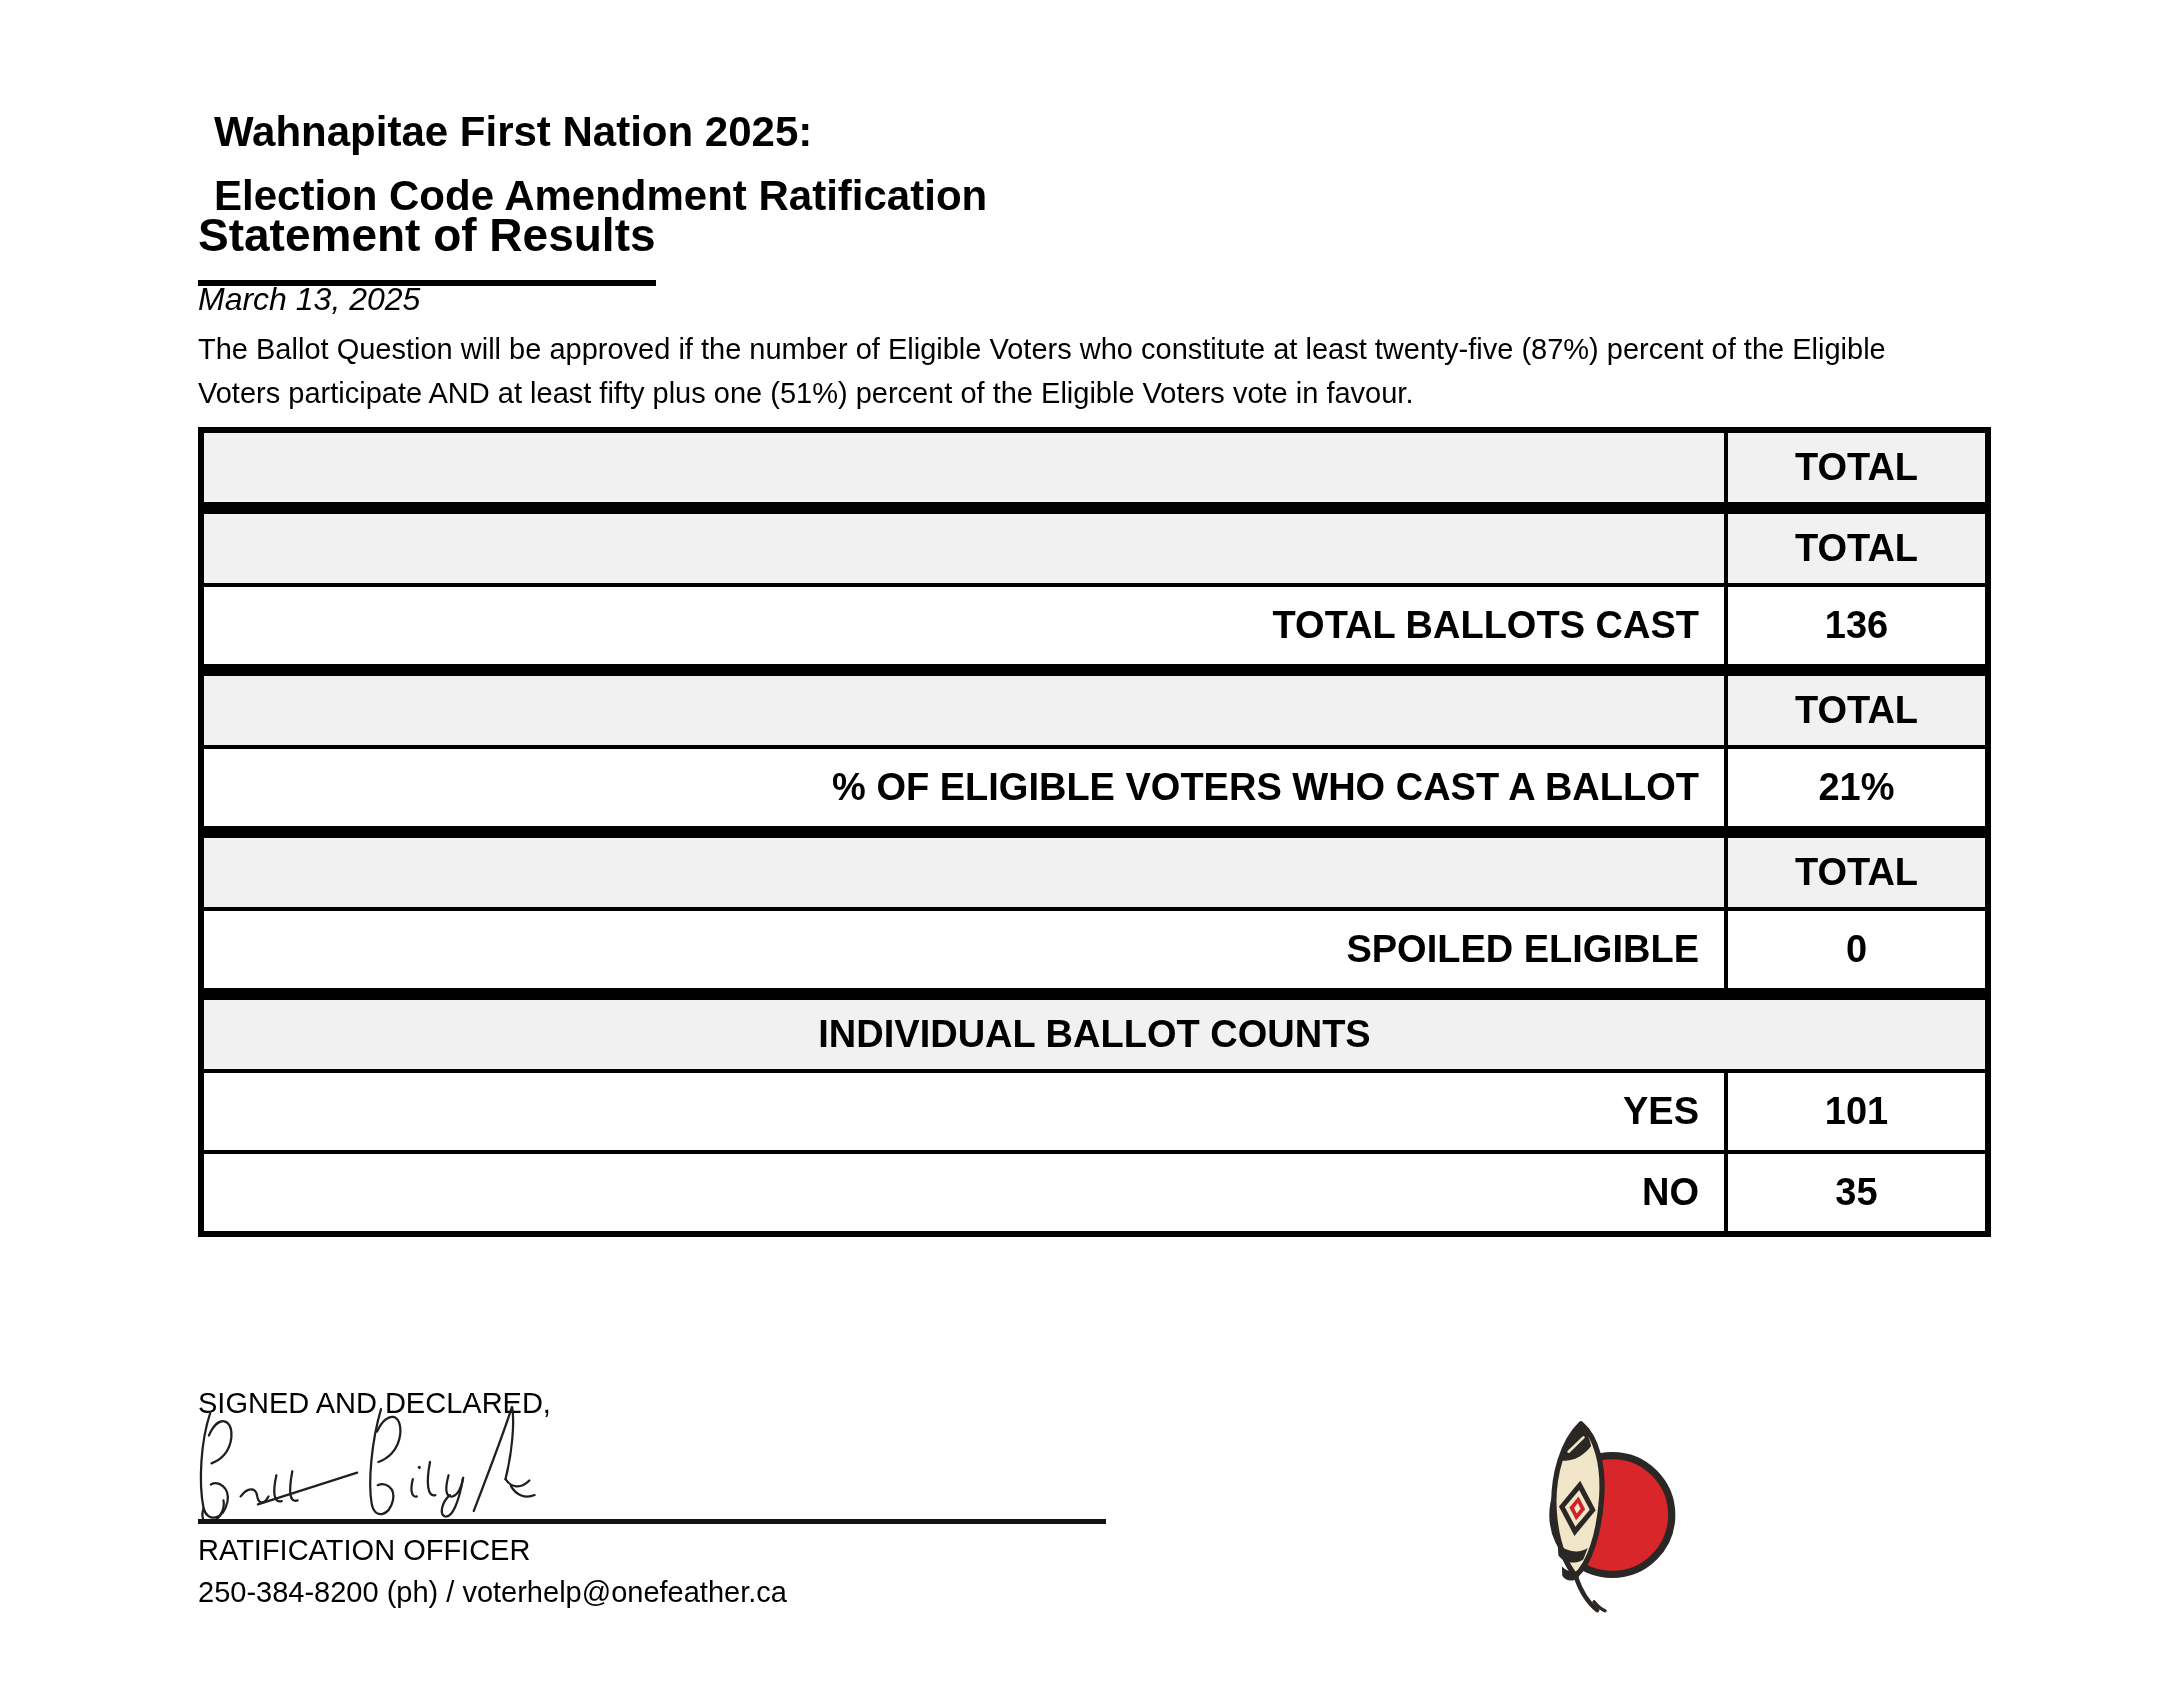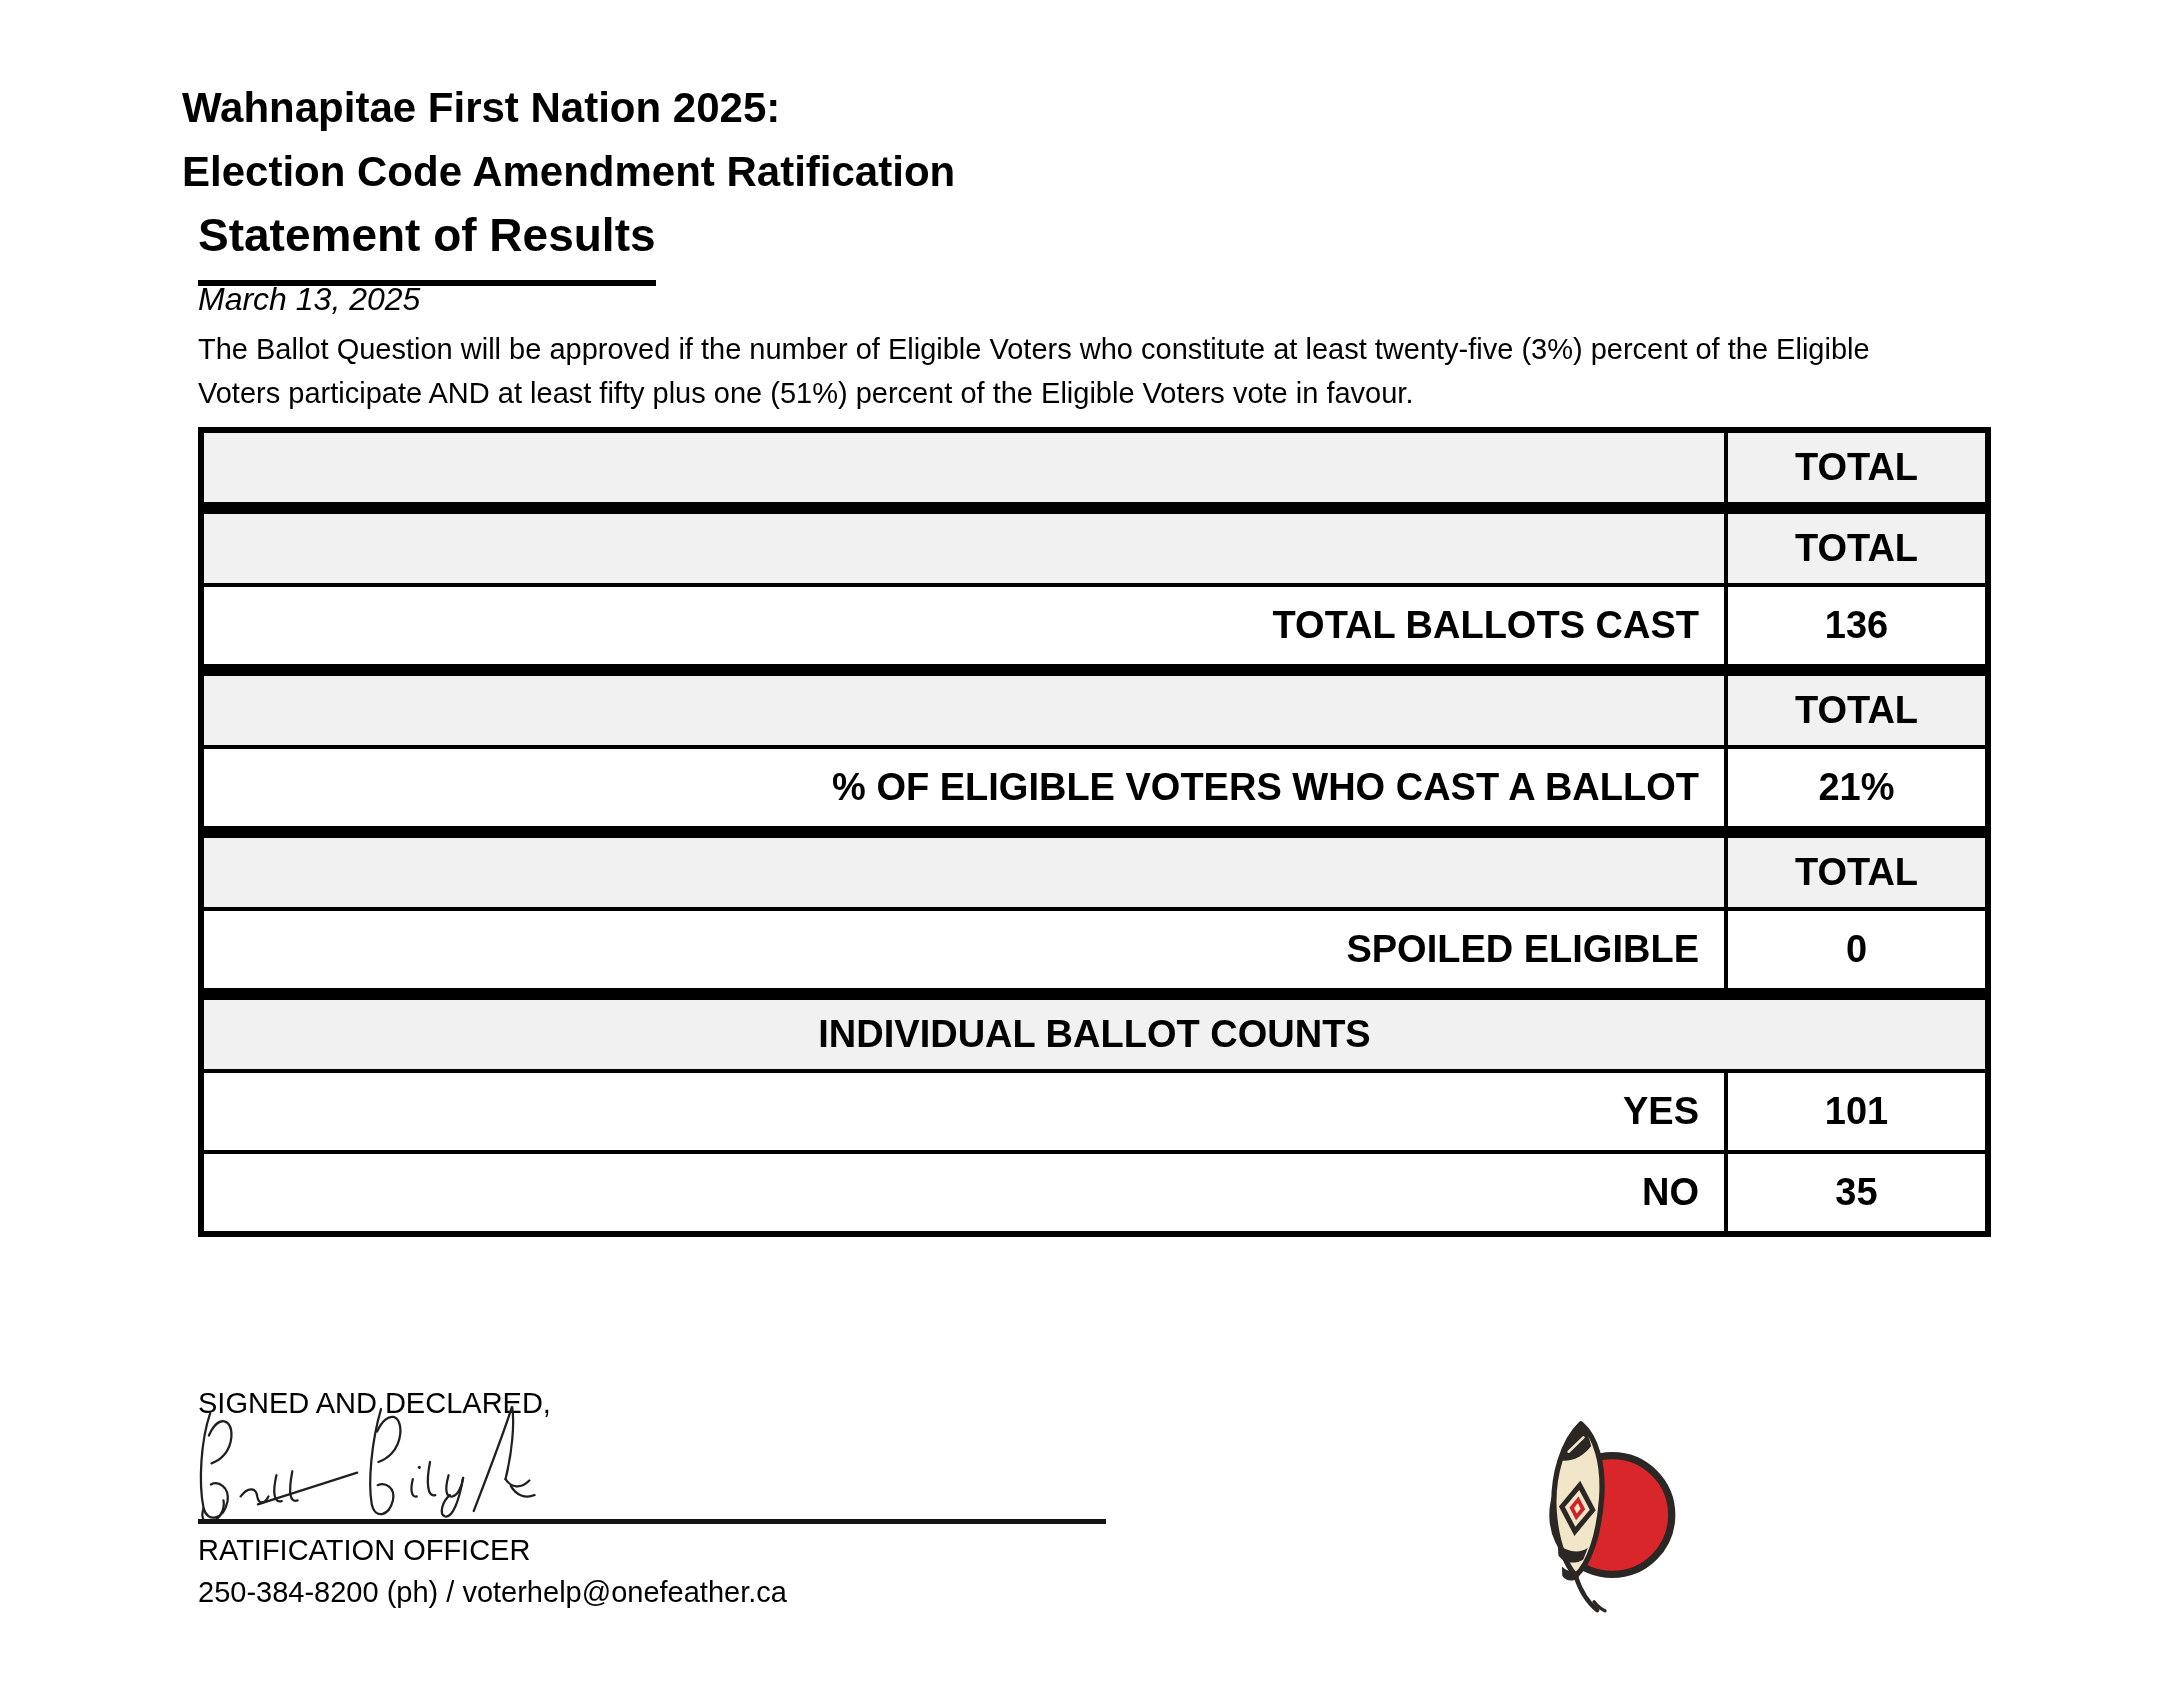--- a/index.html
+++ b/index.html
@@ -13,25 +13,26 @@
     position: relative;
     width: 2183px;
     height: 1687px;
     background: #ffffff;
     overflow: hidden;
   }
   .abs { position: absolute; }
 
   
   .title-line {
-    left: 182px;
+    left: 214px;
     font-size: 42px;
     font-weight: bold;
     line-height: 1;
     white-space: nowrap;
+    margin-top: 24px;
   }
   .subtitle {
     left: 198px;
     top: 212px;
     font-size: 46px;
     font-weight: bold;
     line-height: 1;
     display: inline-block;
     border-bottom: 6px solid #000;
     padding-bottom: 22px;
@@ -151,21 +152,21 @@
 <body>
 
 <div class="page">
 
   <div class="abs title-line" style="top:87px">Wahnapitae First Nation 2025:</div>
   <div class="abs title-line" style="top:151px">Election Code Amendment Ratification</div>
   <div class="abs subtitle">Statement of Results</div>
   <div class="abs date-line">March 13, 2025</div>
 
   <div class="abs intro">
-    <div class="iline">The Ballot Question will be approved if the number of Eligible Voters who constitute at least twenty-five (3%) percent of the Eligible</div>
+    <div class="iline">The Ballot Question will be approved if the number of Eligible Voters who constitute at least twenty-five (87%) percent of the Eligible</div>
     <div class="iline">Voters participate AND at least fifty plus one (51%) percent of the Eligible Voters vote in favour.</div>
   </div>
 
   <div class="abs rtable">
 
     <div class="row gray">
       <div class="cl"></div>
       <div class="cr">TOTAL</div>
     </div>
 

